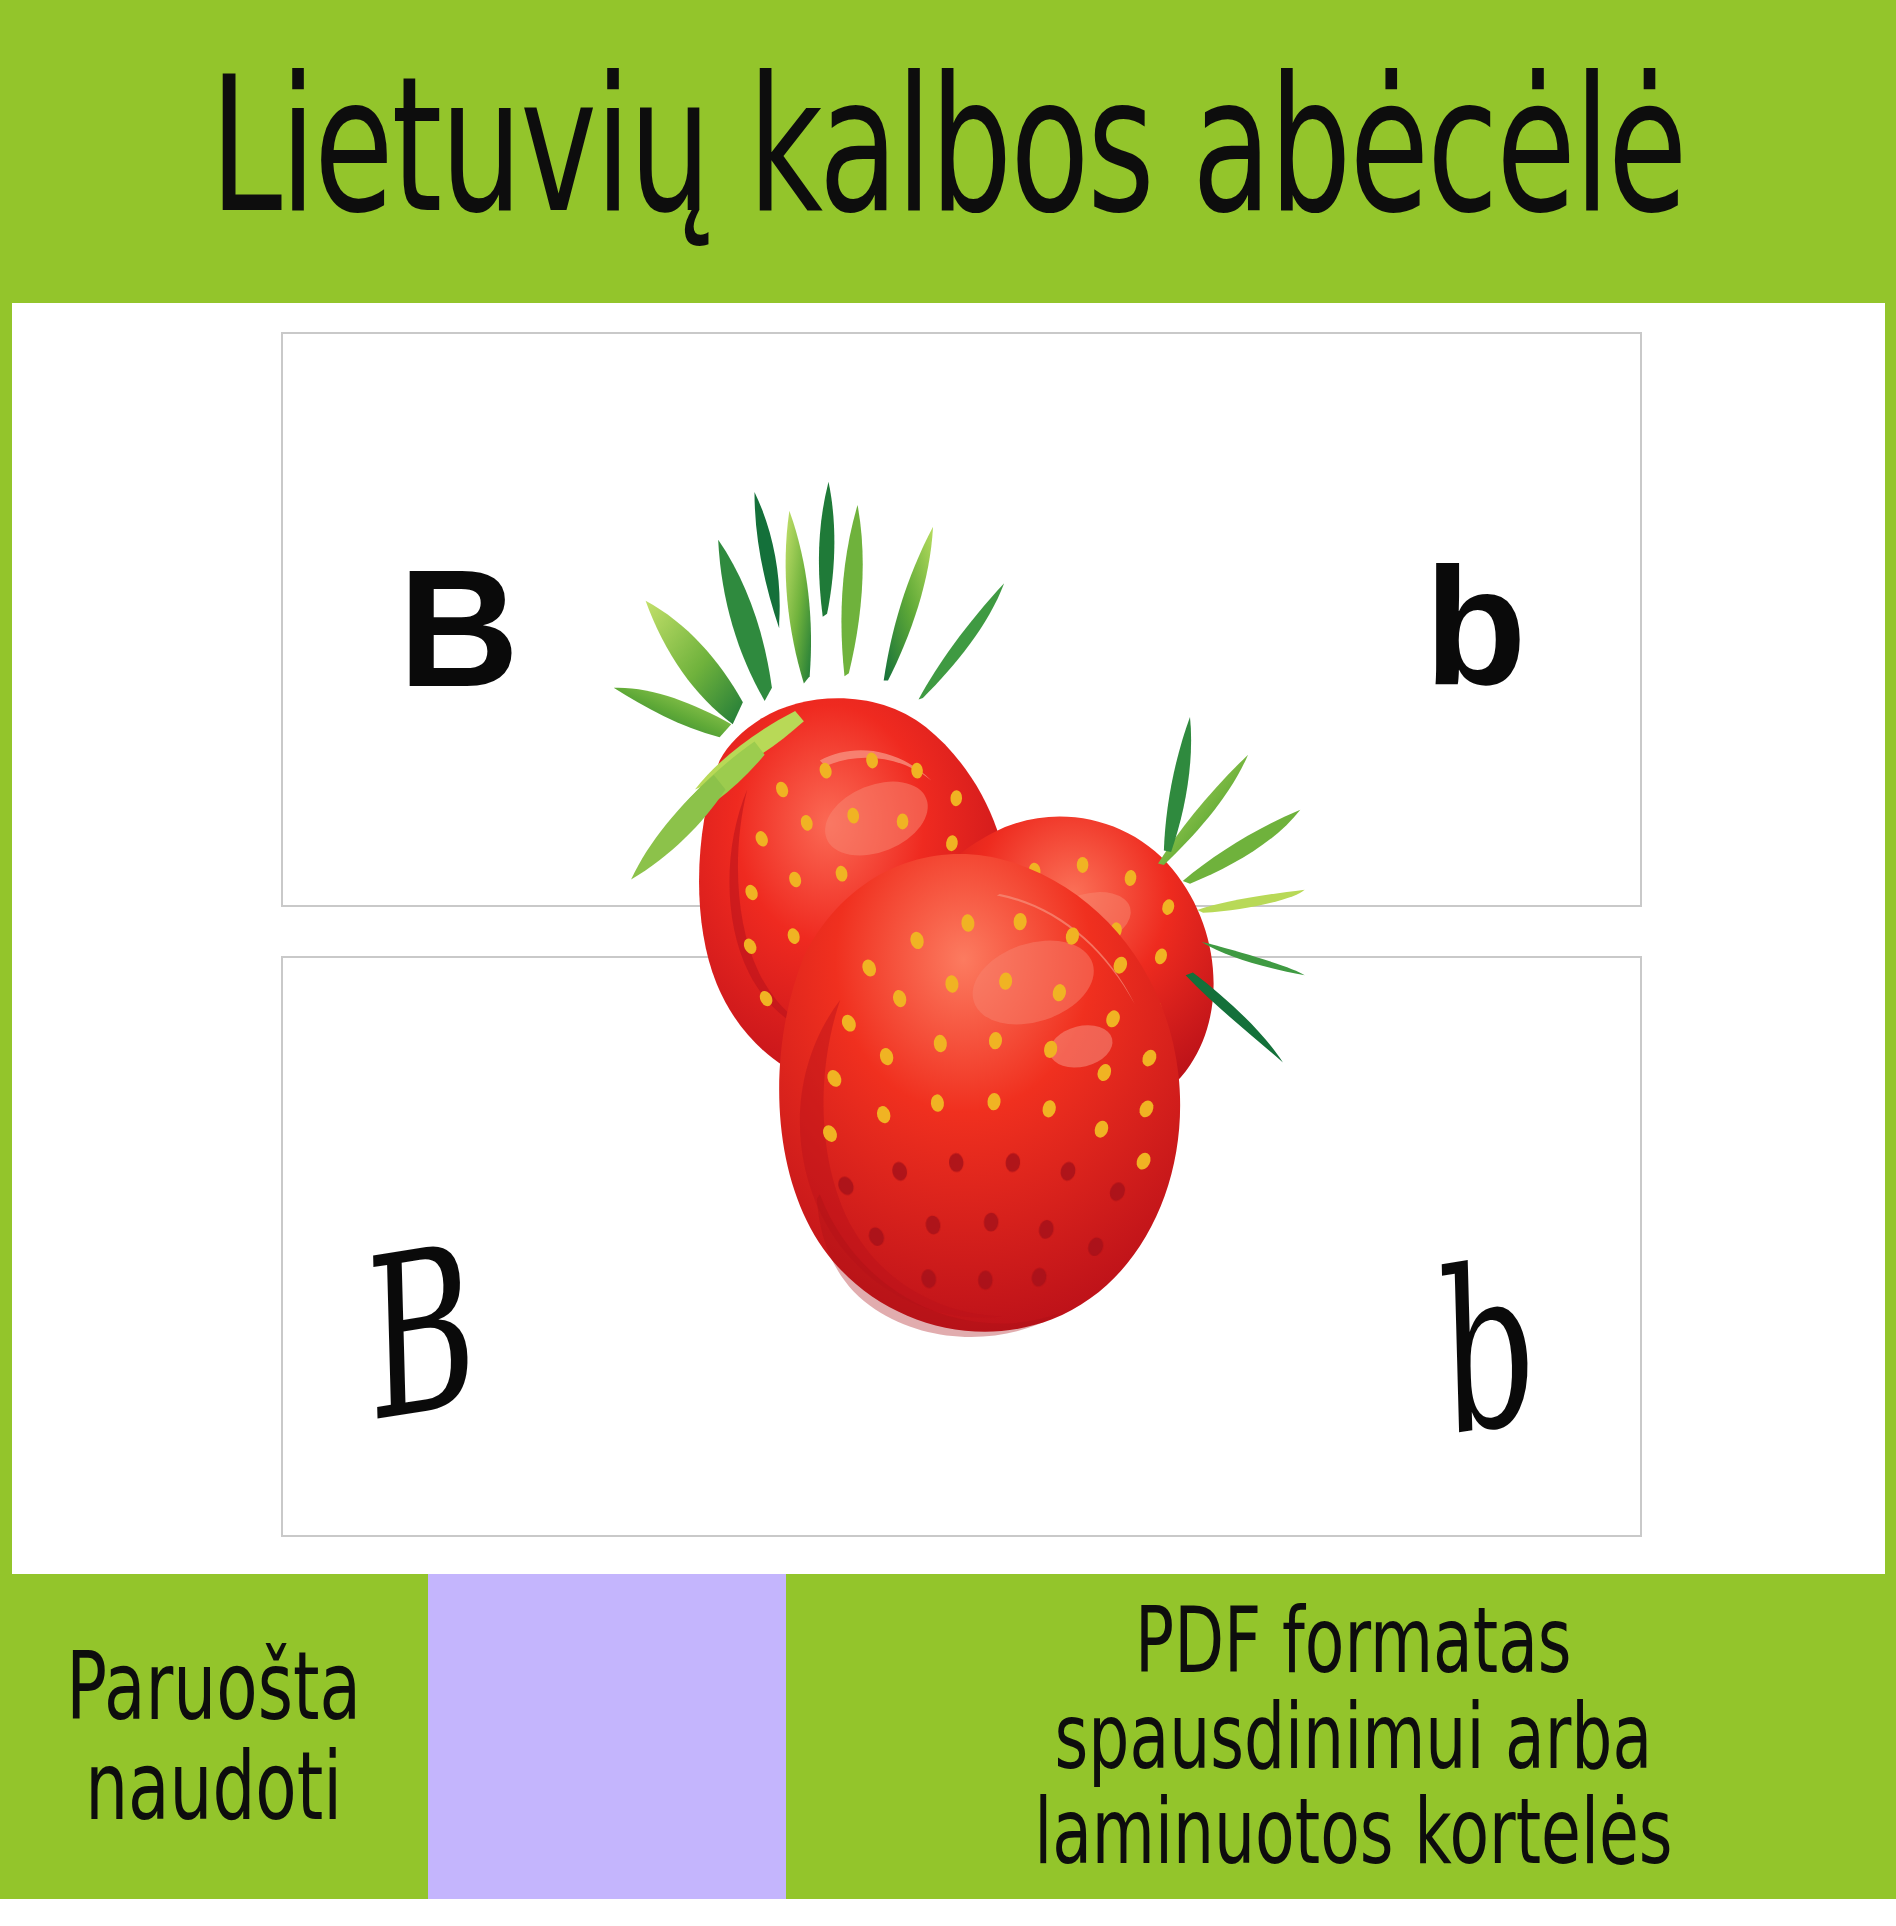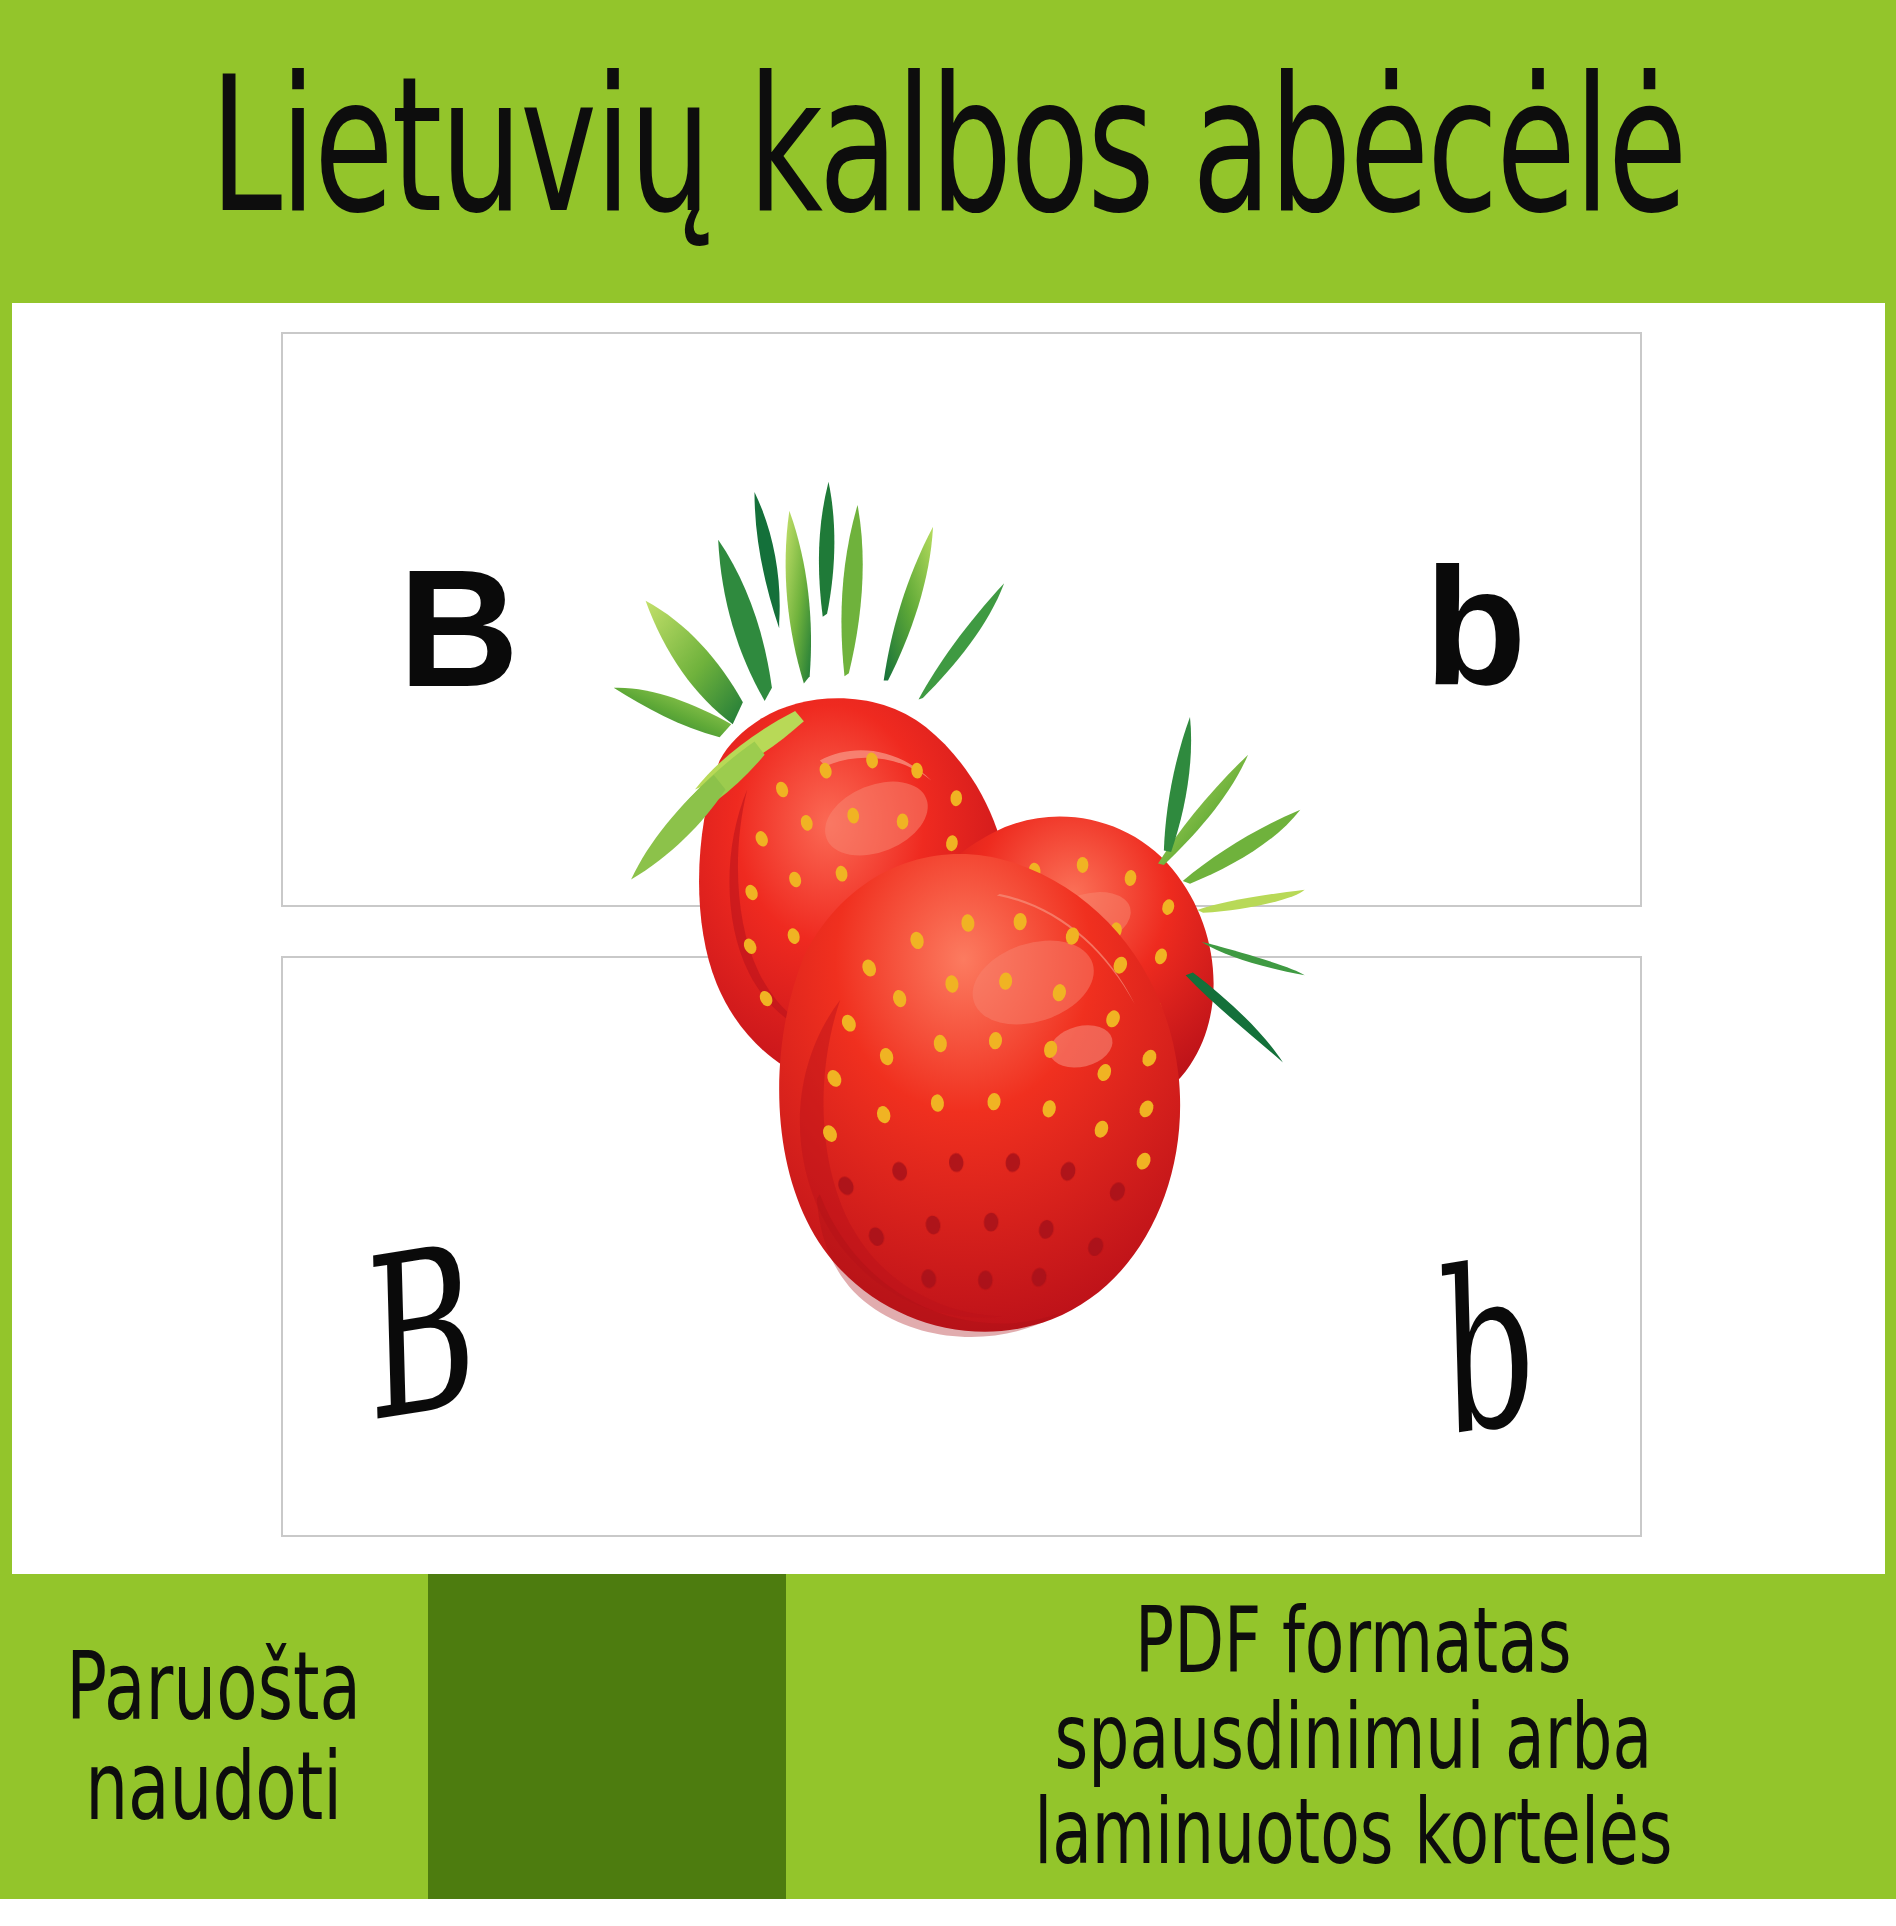--- a/index.html
+++ b/index.html
@@ -11,21 +11,21 @@
     width: 1896px;
     height: 1926px;
     font-family: "DejaVu Sans", sans-serif;
     overflow: hidden;
   }
 
   .poster {
     position: relative;
     width: 1896px;
     height: 1926px;
-    background: #4d7c0f;
+    background: #c4b5fd;
   }
 
   
   .header-band {
     position: absolute;
     left: 0;
     top: 0;
     width: 1896px;
     height: 303px;
     background: #93c52b;

